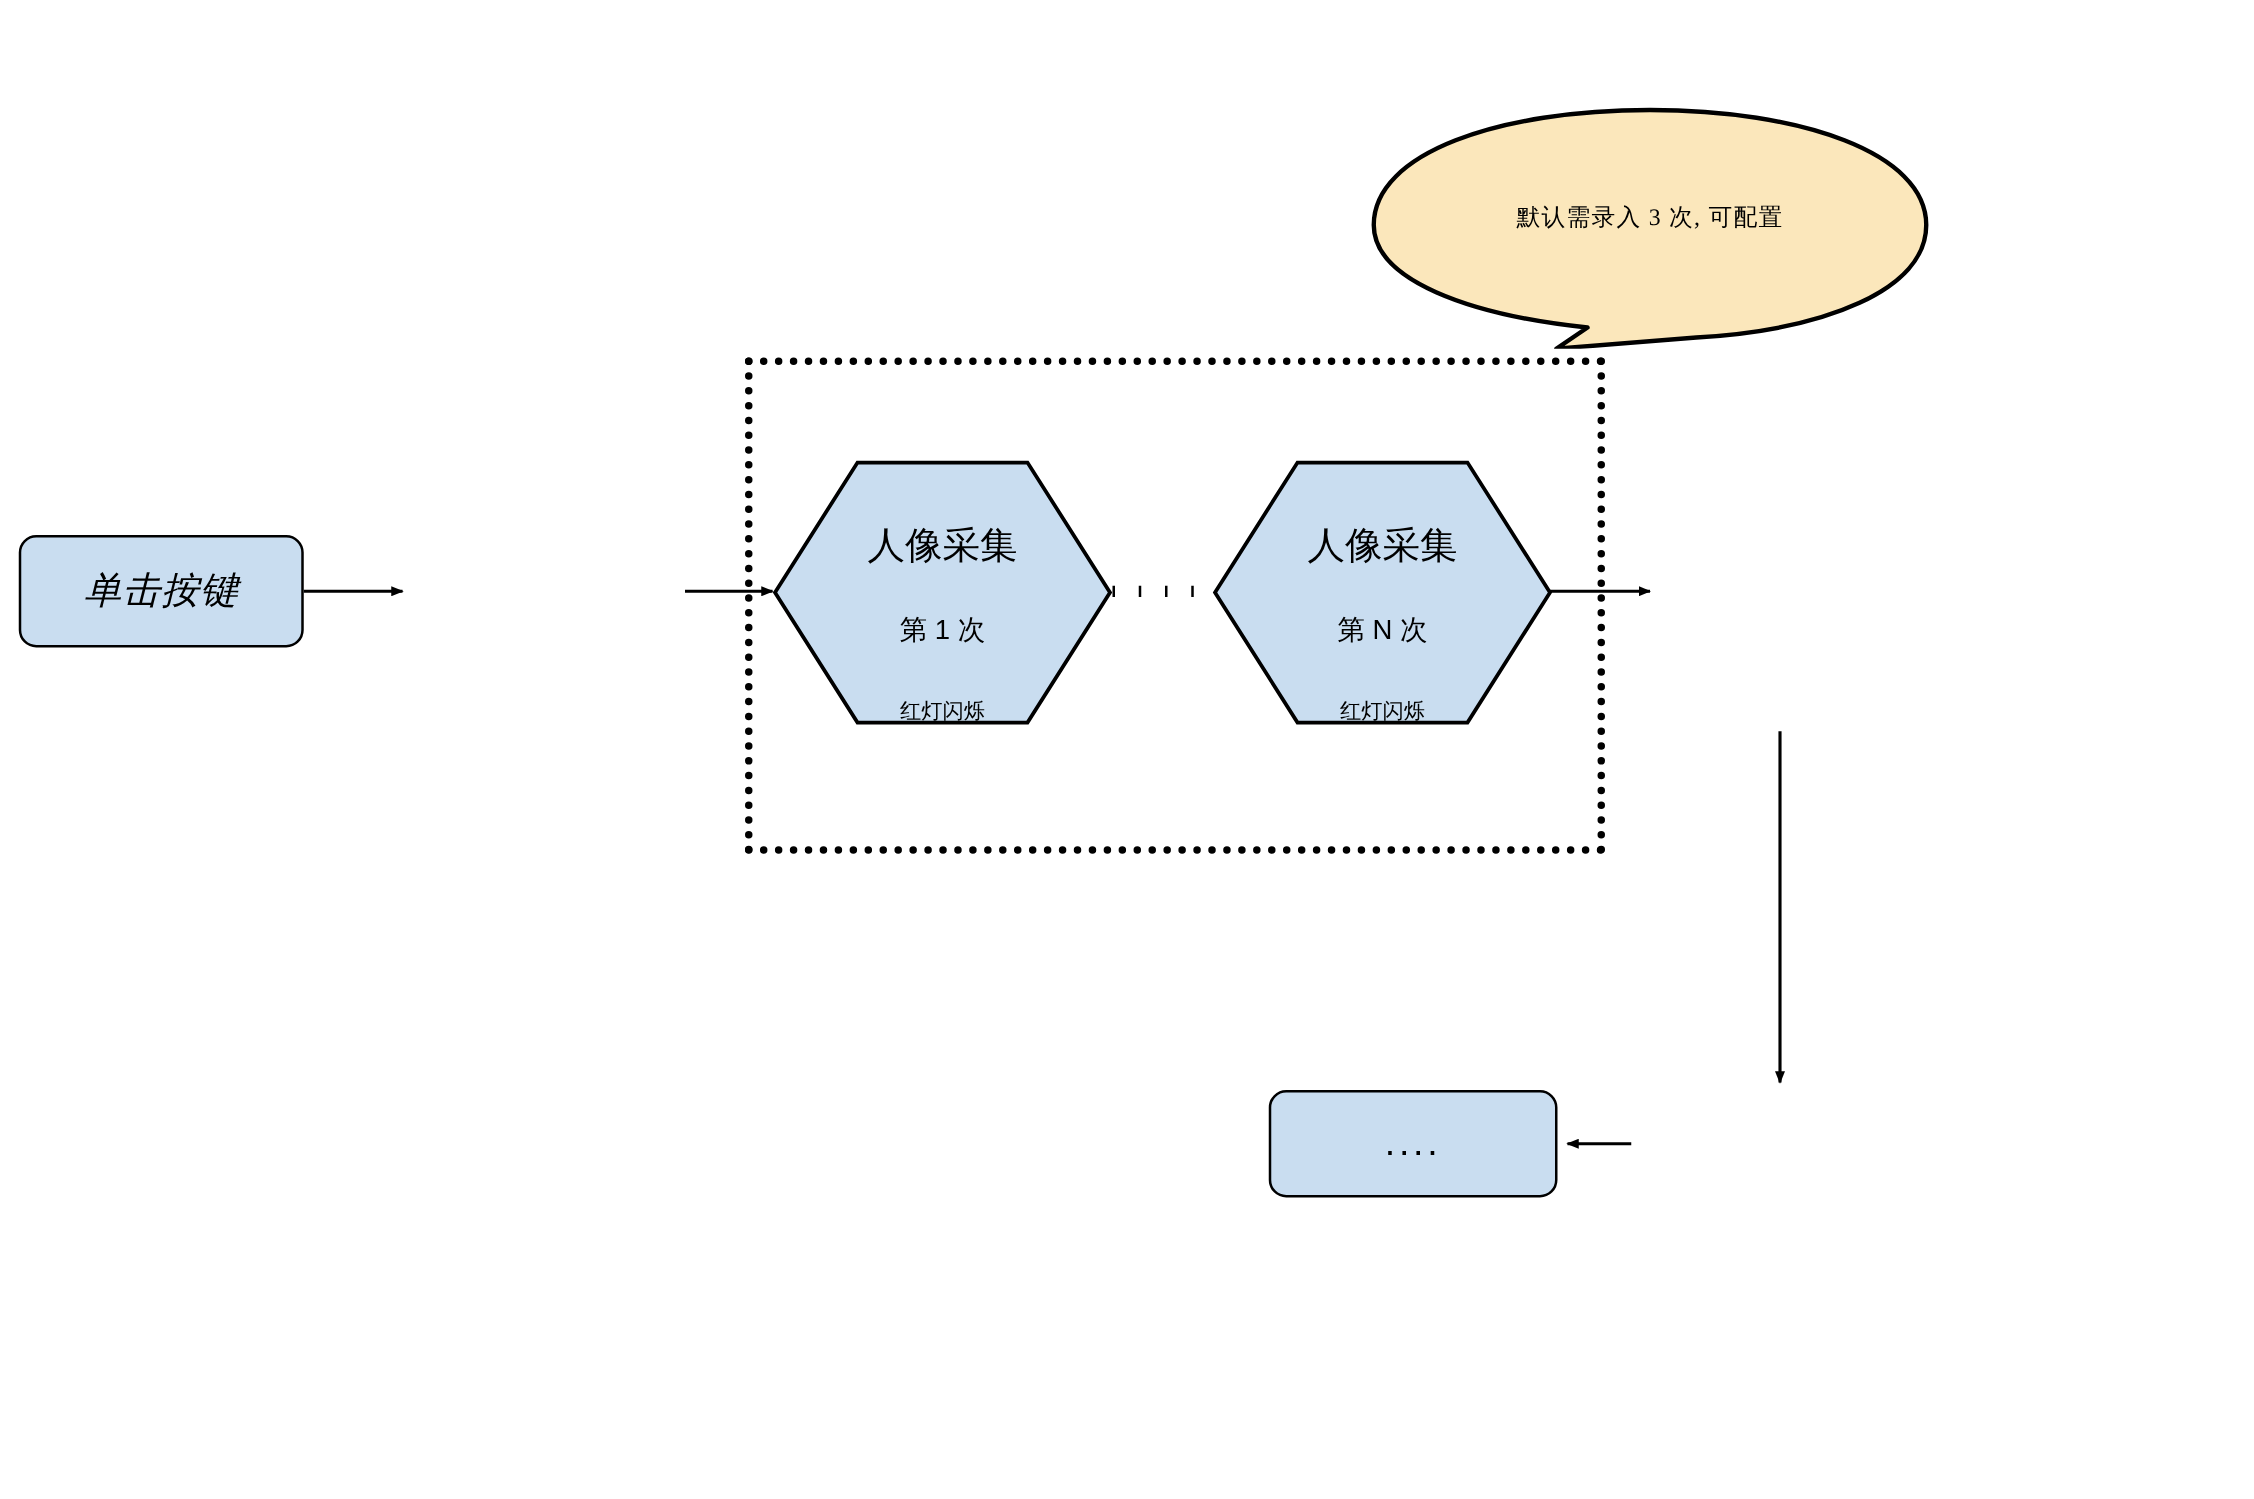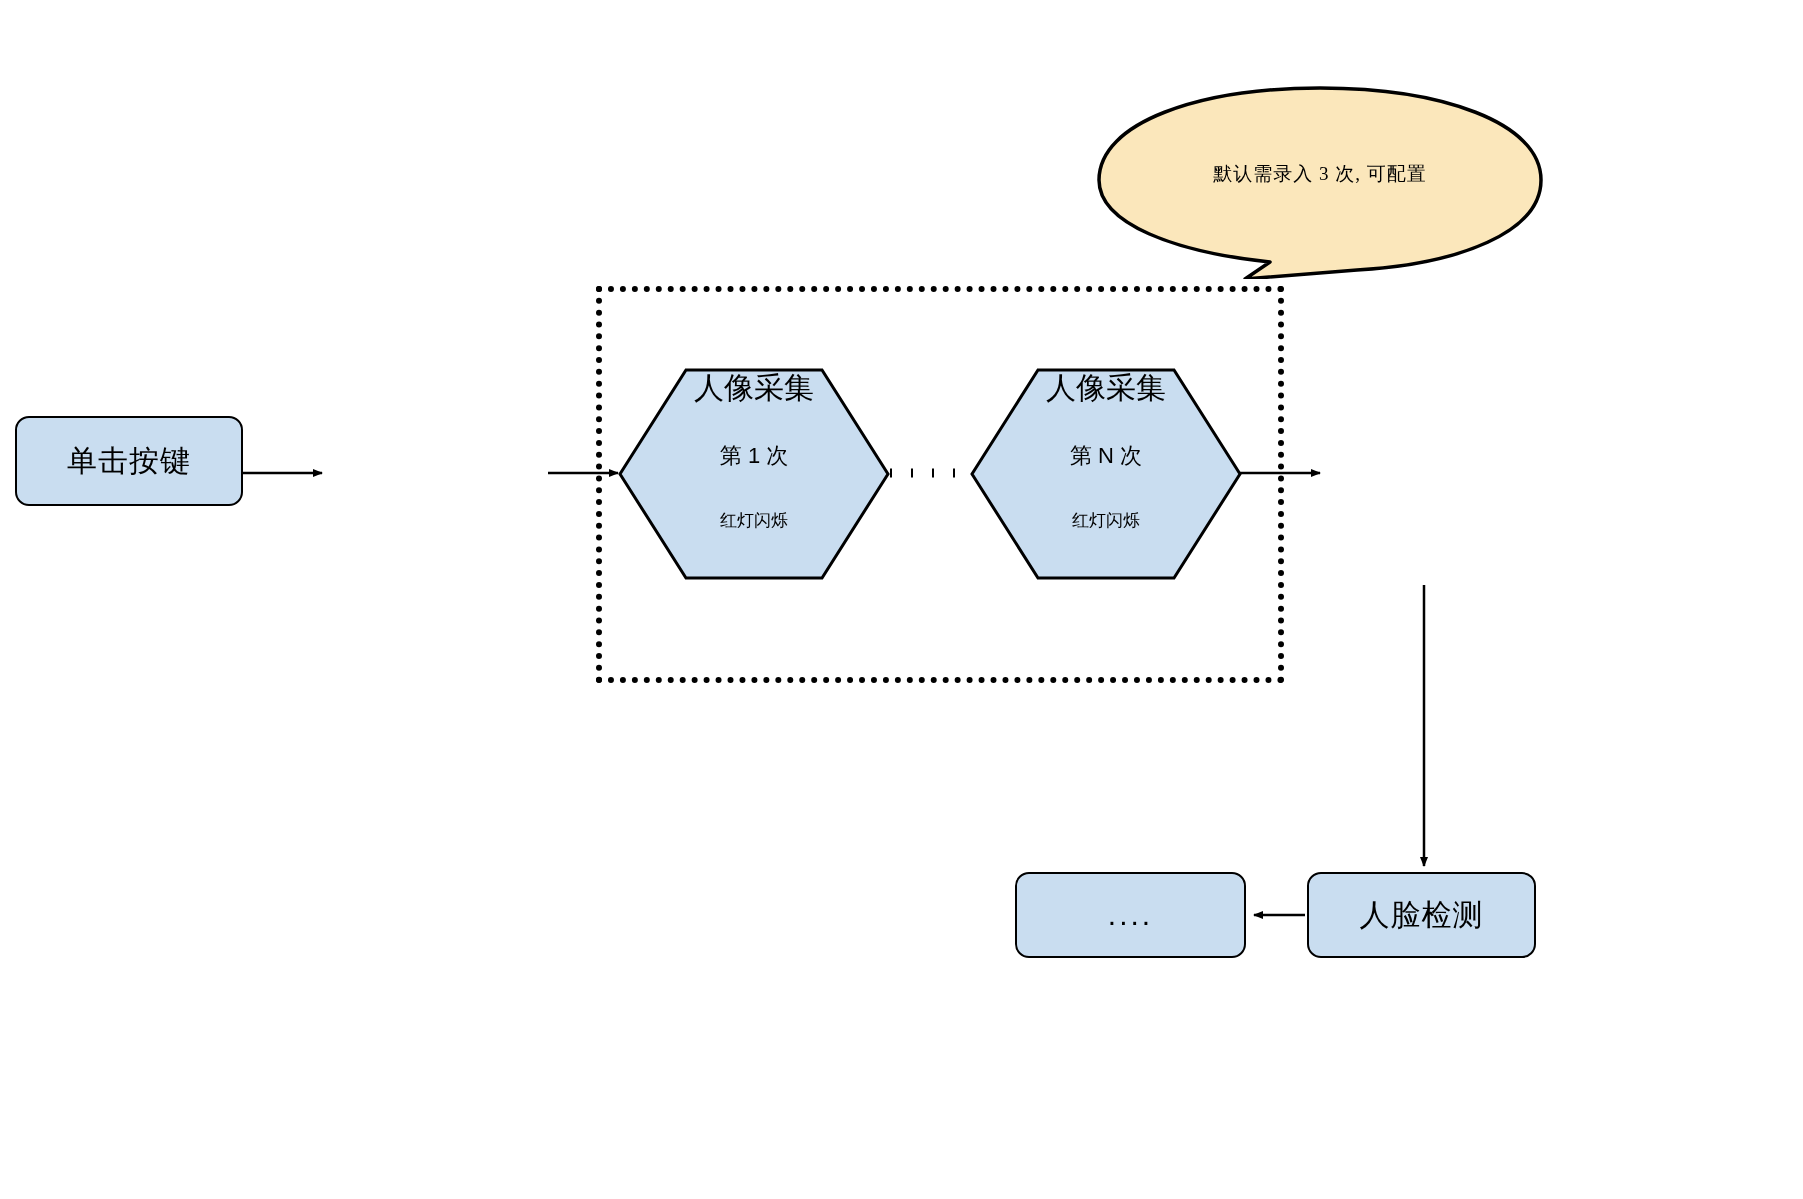--- a/index.html
+++ b/index.html
@@ -68,21 +68,21 @@
     position: absolute;
     left: 0; top: 0;
     width: 100%; height: 100%;
   }
   .hex-text {
     position: relative;
     z-index: 2;
     display: flex;
     flex-direction: column;
     align-items: center;
-    justify-content: flex-start;
+    justify-content: flex-end;
     height: 100%;
     width: 100%;
   }
   .hex-text .line1 { font-size: 30px; margin-bottom: 32px; }
   .hex-text .line2 { font-size: 22px; }
   .hex-text .sub   { font-size: 17px; margin-top: 38px; }
 
   
   .group-box {
     position: absolute;
@@ -152,21 +152,21 @@
       <line x1="1424" y1="585" x2="1424" y2="866" stroke="#000000" stroke-width="2.5" marker-end="url(#arrow)"></line>
     </g>
 
     <g>
       <line x1="1305" y1="915" x2="1254" y2="915" stroke="#000000" stroke-width="2.5" marker-end="url(#arrow)"></line>
     </g>
   </svg>
 
   <div class="group-box" style="left:596px; top:286px; width:688px; height:397px;"></div>
 
-  <div class="node rounded-box" style="left:15px; top:416px; width:228px; height:90px;">
+  <div class="node rounded-box" style="left:15px; top:428px; width:228px; height:90px;font-style:italic;">
     <div class="title">单击按键</div>
   </div>
 
 
   <div class="node hex-node" style="left:618px; top:368px; width:272px; height:212px;">
     <svg class="hex-svg" viewBox="0 0 272 212" preserveAspectRatio="none">
       <polygon points="68,2 204,2 270,106 204,210 68,210 2,106" fill="#c9ddf0" stroke="#000000" stroke-width="3"></polygon>
     </svg>
     <div class="hex-text">
       <div class="line1">人像采集</div>
@@ -180,23 +180,20 @@
       <polygon points="68,2 204,2 270,106 204,210 68,210 2,106" fill="#c9ddf0" stroke="#000000" stroke-width="3"></polygon>
     </svg>
     <div class="hex-text">
       <div class="line1">人像采集</div>
       <div class="line2">第 N 次</div>
       <div class="sub">红灯闪烁</div>
     </div>
   </div>
 
 
-  <div class="node rounded-box" style="left:1307px; top:872px; width:229px; height:86px;">
-    <div class="title">人脸检测</div>
-  </div>
 
   <div class="node rounded-box" style="left:1015px; top:872px; width:231px; height:86px;">
     <div class="title" style="letter-spacing:3px;">....</div>
   </div>
 
   <div class="bubble" style="left:1095px; top:84px; width:450px; height:195px;">
     <svg width="450" height="195" viewBox="0 0 450 195" style="position:absolute;left:0;top:0;">
       <path d="M 225 4
                C 345 4, 446 38, 446 96
                C 446 148, 365 180, 262 186

